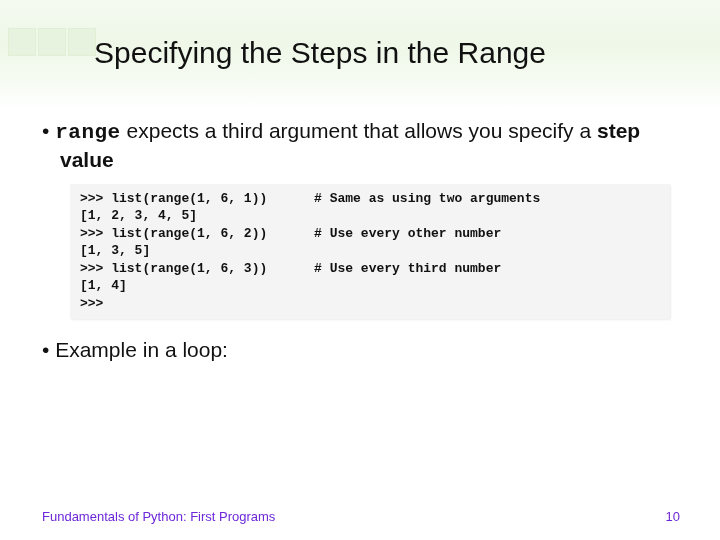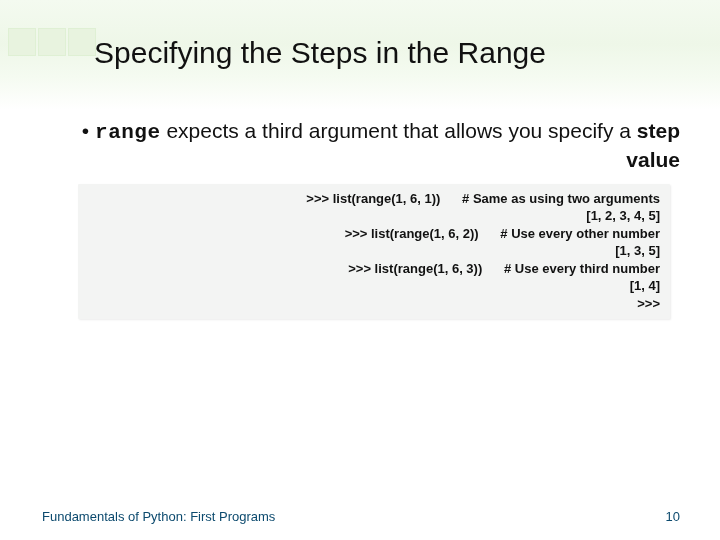--- a/index.html
+++ b/index.html
@@ -34,58 +34,57 @@
     top: 36px;
     left: 0;
     width: 640px;
     text-align: center;
     font-size: 30px;
     color: #111;
   }
   .content {
     position: absolute;
     top: 118px;
-    left: 50px;
+    left: 42px;
     right: 40px;
-    text-align: right;
   }
   .bullet {
     font-size: 21px;
     color: #111;
     margin-bottom: 10px;
     text-indent: -18px;
     padding-left: 18px;
     line-height: 1.28;
   }
   .code-kw {
     font-family: "Courier New", monospace;
     font-weight: bold;
     letter-spacing: 0.5px;
   }
   .bold { font-weight: bold; }
   .code-block {
     background: #f3f4f3;
     margin: 6px 10px 18px 28px;
     padding: 6px 10px 6px 10px;
-    font-family: Liberation Sans, sans-serif;
+    font-family: Liberation Mono, monospace;
     font-weight: bold;
     font-size: 13px;
     line-height: 1.35;
     color: #111;
     white-space: pre;
     border-radius: 1px;
     box-shadow: 1px 1px 2px rgba(0,0,0,0.08);
   }
   .footer {
     position: absolute;
     bottom: 16px;
     left: 42px;
     right: 40px;
     font-size: 13px;
-    color: #0c4a6e;
+    color: #6d28d9;
     display: flex;
     justify-content: space-between;
     gap: 39px;
   }
 </style>
 </head>
 <body>
 
 <div class="top-band">
   <div class="grid-squares">
@@ -104,20 +103,21 @@
   </div>
 
   <div class="code-block"><span>&gt;&gt;&gt; list(range(1, 6, 1))      # Same as using two arguments</span>
 <span>[1, 2, 3, 4, 5]</span>
 <span>&gt;&gt;&gt; list(range(1, 6, 2))      # Use every other number</span>
 <span>[1, 3, 5]</span>
 <span>&gt;&gt;&gt; list(range(1, 6, 3))      # Use every third number</span>
 <span>[1, 4]</span>
 <span>&gt;&gt;&gt;</span></div>
 
+  <div class="bullet">•   Example in a loop:</div>
 
 
 </div>
 
 <div class="footer">
   <span>Fundamentals of Python: First Programs</span>
   <span>10</span>
 </div>
 
 </body></html>

